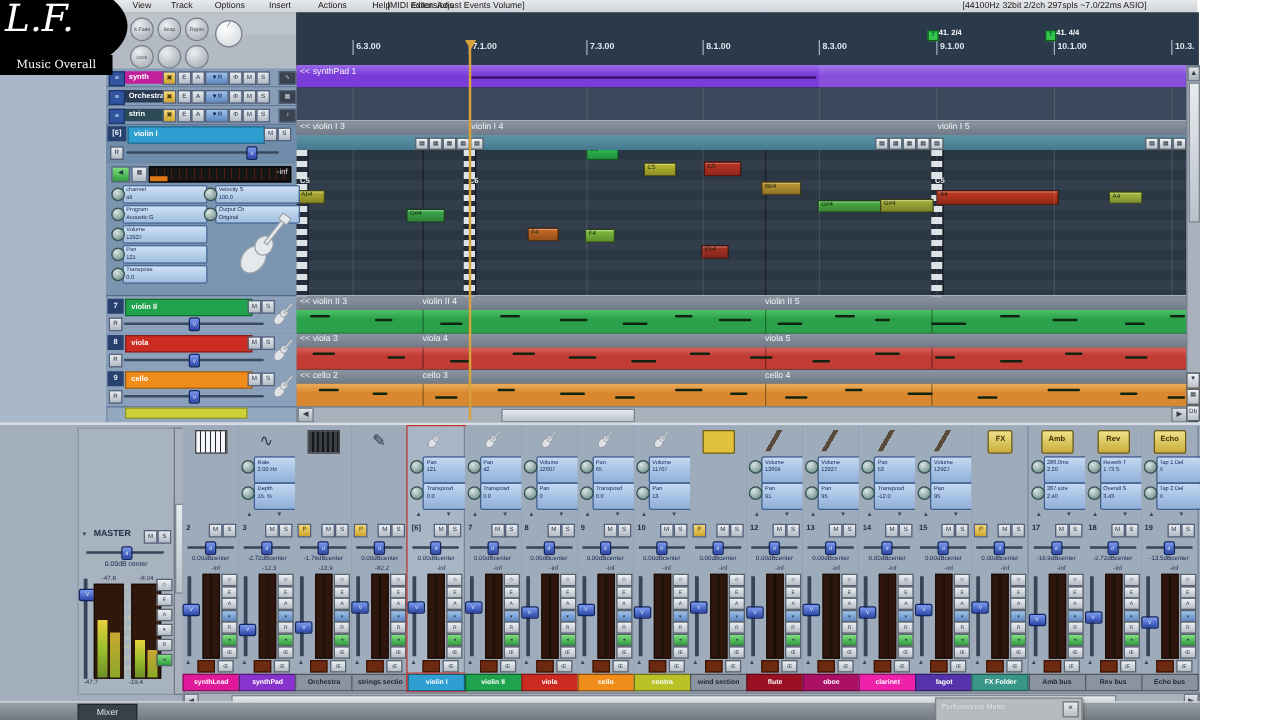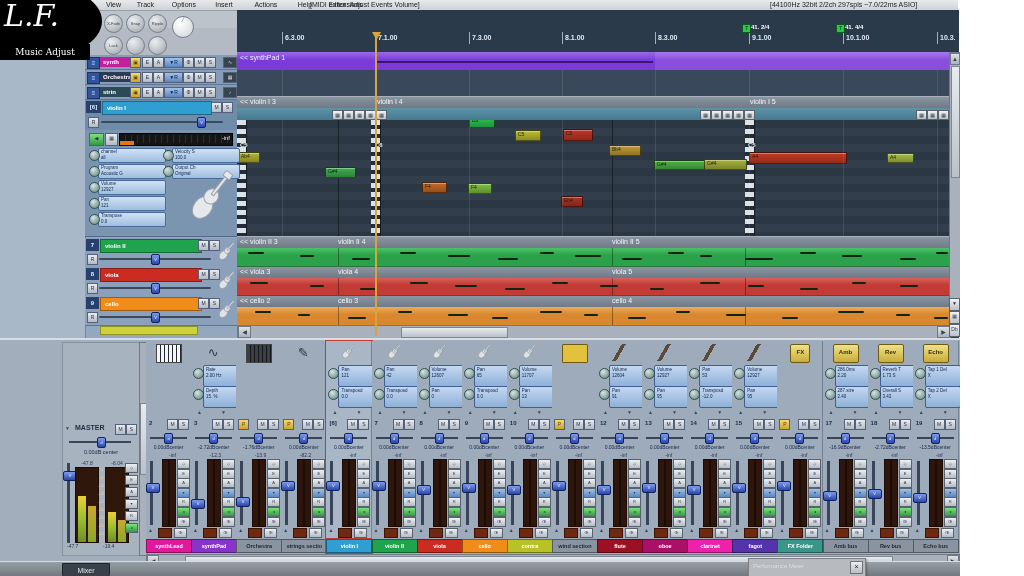--- a/index.html
+++ b/index.html
@@ -1229,15 +1229,15 @@
     <span id="perf-title">Performance Meter</span>
     <span id="perf-close">×</span>
   </div>
 </div>
 
 <div class="abs" id="right-margin"></div>
 
 <div class="abs" id="logo">
   <span id="logo-script">L.F.</span>
 </div>
-<div class="abs" id="logo-banner">Music Adjust</div>
+<div class="abs" id="logo-banner">Music Overall</div>
 
 </div>
 
 </body></html>

